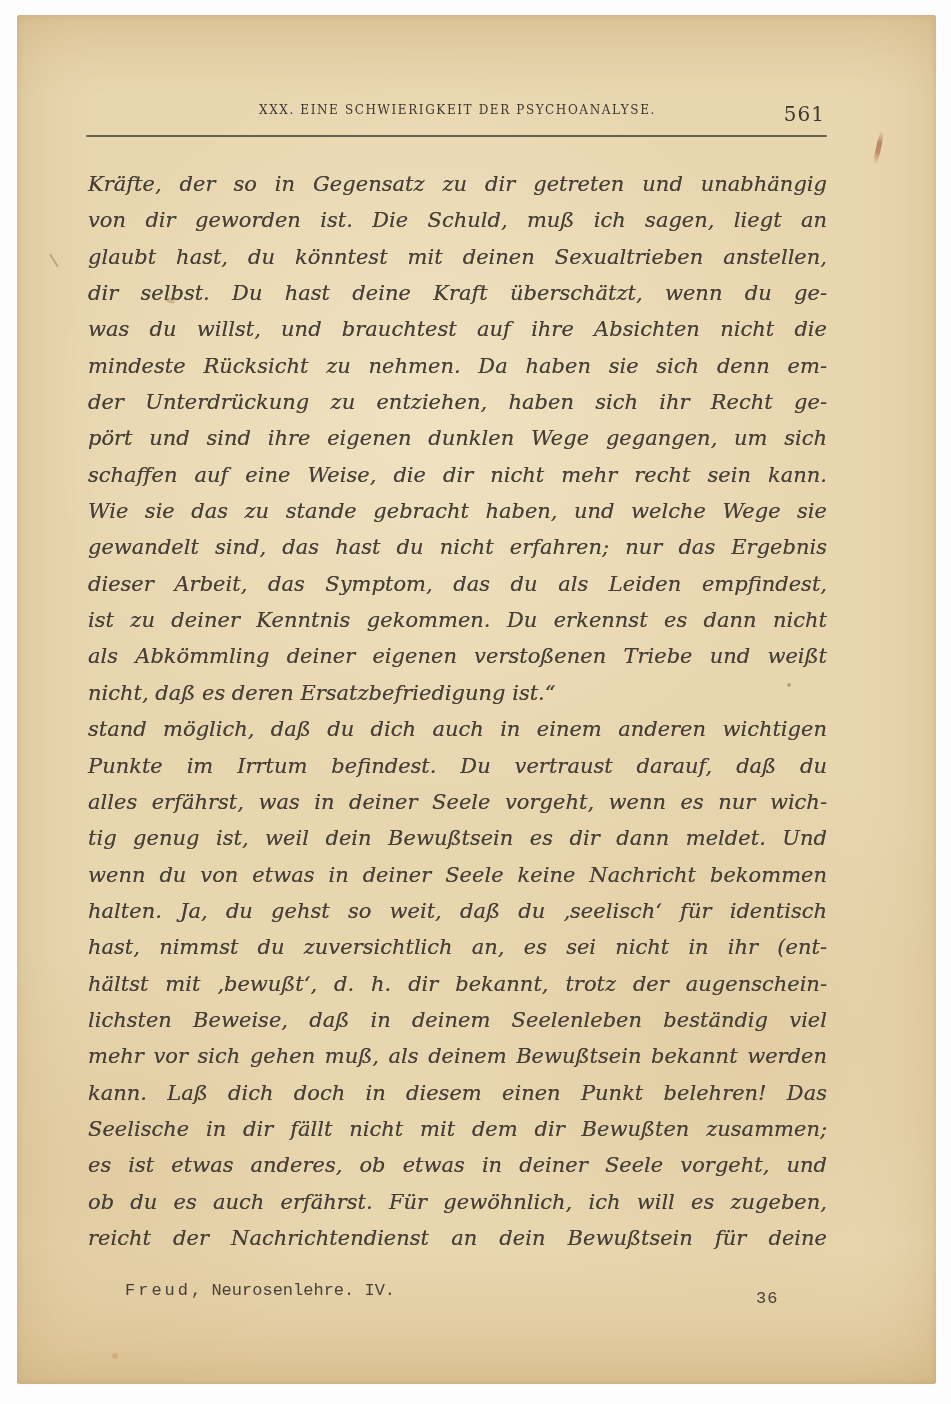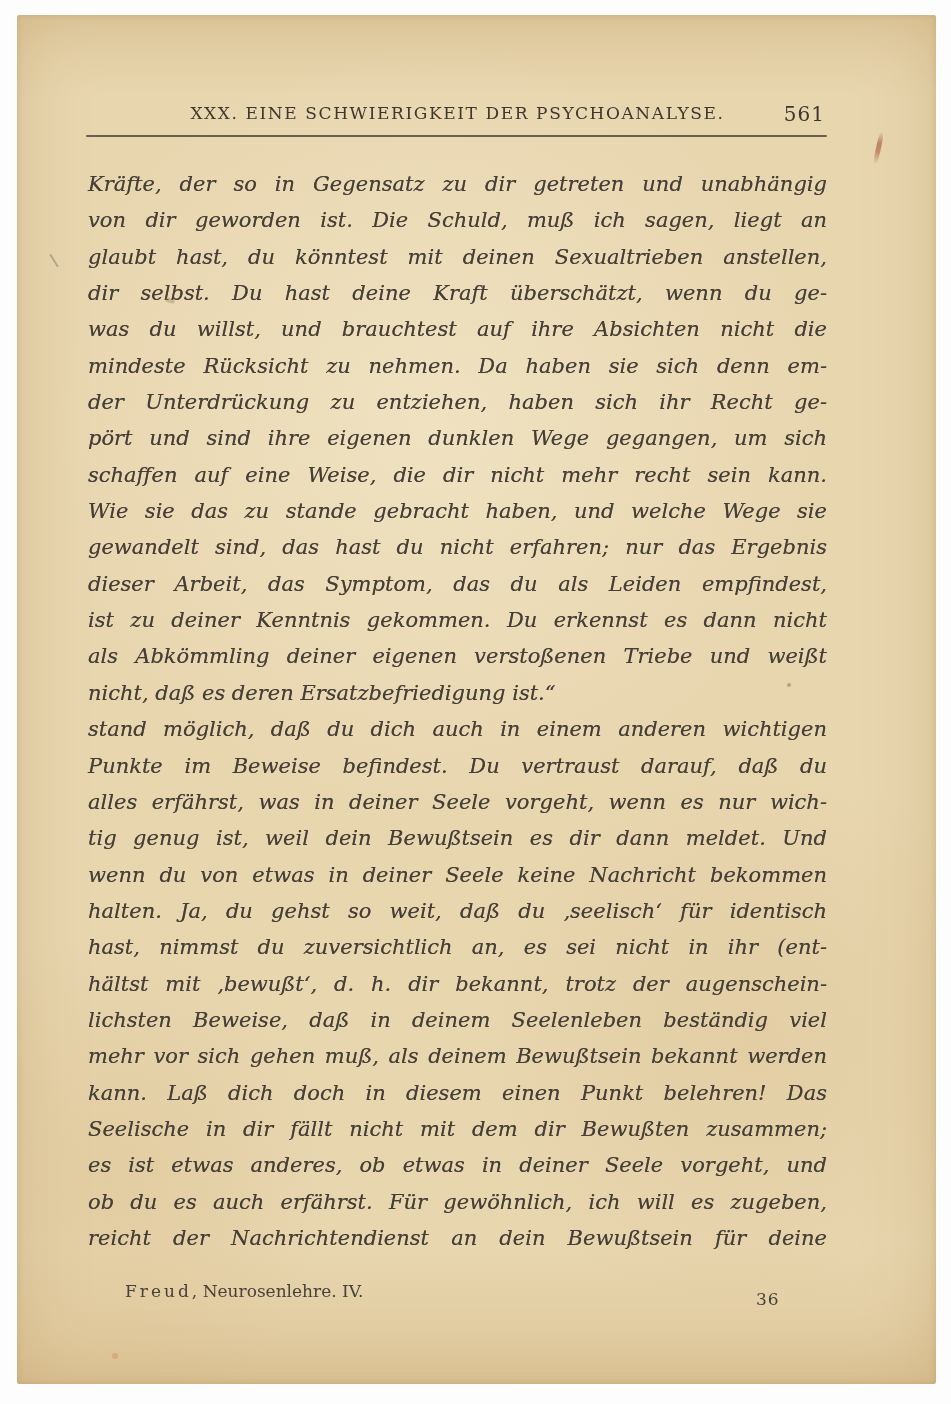--- a/index.html
+++ b/index.html
@@ -22,21 +22,21 @@
       linear-gradient(180deg, rgba(206,170,114,0.18) 0%, rgba(206,170,114,0) 6%, rgba(206,170,114,0) 90%, rgba(198,158,98,0.25) 100%);
     box-shadow: inset 0 0 70px rgba(167,126,66,0.28), inset 0 0 6px rgba(150,110,55,0.25);
     border-radius:2px;
   }
   .header{
     position:absolute;left:71px;top:88px;width:739px;height:26px;
     color:#3e372e;
   }
   .running-title{
     position:absolute;left:0;right:0;text-align:center;
-    font-size:17px;letter-spacing:1.6px;white-space:nowrap;
+    font-size:12px;letter-spacing:1.6px;white-space:nowrap;
   }
   .page-number{
     position:absolute;right:2px;top:-1px;font-size:20px;letter-spacing:1px;
   }
   .rule{
     position:absolute;left:69px;top:120px;width:741px;height:2px;
     background:#544a3c;opacity:0.85;border-radius:1px;
   }
   .body{
     position:absolute;left:71px;top:151px;width:739px;
@@ -46,21 +46,21 @@
   .line{
     text-align:justify;
     text-align-last:justify;
     white-space:nowrap;
     font-style:italic;
   }
   .line.short{text-align-last:left;}
   .line.indent{padding-left:42px;}
   .footer{
     position:absolute;left:71px;top:1266px;width:739px;height:24px;
-    font-size:17px;color:#48413a;
+    font-size:17px;color:#48413a;font-family:Liberation Mono, monospace;
   }
   .footer .author{margin-left:37px;letter-spacing:3px;}
   .footer .sheet{position:absolute;left:668px;top:8px;font-size:17px;letter-spacing:1px;}
   
   .blemish-fiber{
     position:absolute;left:859px;top:116px;width:5px;height:34px;
     background:linear-gradient(180deg, rgba(146,74,44,0) 0%, rgba(146,74,44,0.55) 35%, rgba(170,90,50,0.6) 60%, rgba(146,74,44,0) 100%);
     border-radius:50%/40%;transform:rotate(12deg);
   }
   .blemish-scratch{
@@ -103,21 +103,21 @@
       <div class="line">der Unterdrückung zu entziehen, haben sich ihr Recht ge-</div>
       <div class="line">pört und sind ihre eigenen dunklen Wege gegangen, um sich</div>
       <div class="line">schaffen auf eine Weise, die dir nicht mehr recht sein kann.</div>
       <div class="line">Wie sie das zu stande gebracht haben, und welche Wege sie</div>
       <div class="line">gewandelt sind, das hast du nicht erfahren; nur das Ergebnis</div>
       <div class="line">dieser Arbeit, das Symptom, das du als Leiden empfindest,</div>
       <div class="line">ist zu deiner Kenntnis gekommen. Du erkennst es dann nicht</div>
       <div class="line">als Abkömmling deiner eigenen verstoßenen Triebe und weißt</div>
       <div class="line short">nicht, daß es deren Ersatzbefriedigung ist.“</div>
       <div class="line">stand möglich, daß du dich auch in einem anderen wichtigen</div>
-      <div class="line">Punkte im Beweise befindest. Du vertraust darauf, daß du</div>
+      <div class="line">Punkte im Irrtum befindest. Du vertraust darauf, daß du</div>
       <div class="line">alles erfährst, was in deiner Seele vorgeht, wenn es nur wich-</div>
       <div class="line">tig genug ist, weil dein Bewußtsein es dir dann meldet. Und</div>
       <div class="line">wenn du von etwas in deiner Seele keine Nachricht bekommen</div>
       <div class="line">halten. Ja, du gehst so weit, daß du ‚seelisch‘ für identisch</div>
       <div class="line">hast, nimmst du zuversichtlich an, es sei nicht in ihr (ent-</div>
       <div class="line">hältst mit ‚bewußt‘, d. h. dir bekannt, trotz der augenschein-</div>
       <div class="line">lichsten Beweise, daß in deinem Seelenleben beständig viel</div>
       <div class="line">mehr vor sich gehen muß, als deinem Bewußtsein bekannt werden</div>
       <div class="line">kann. Laß dich doch in diesem einen Punkt belehren! Das</div>
       <div class="line">Seelische in dir fällt nicht mit dem dir Bewußten zusammen;</div>

